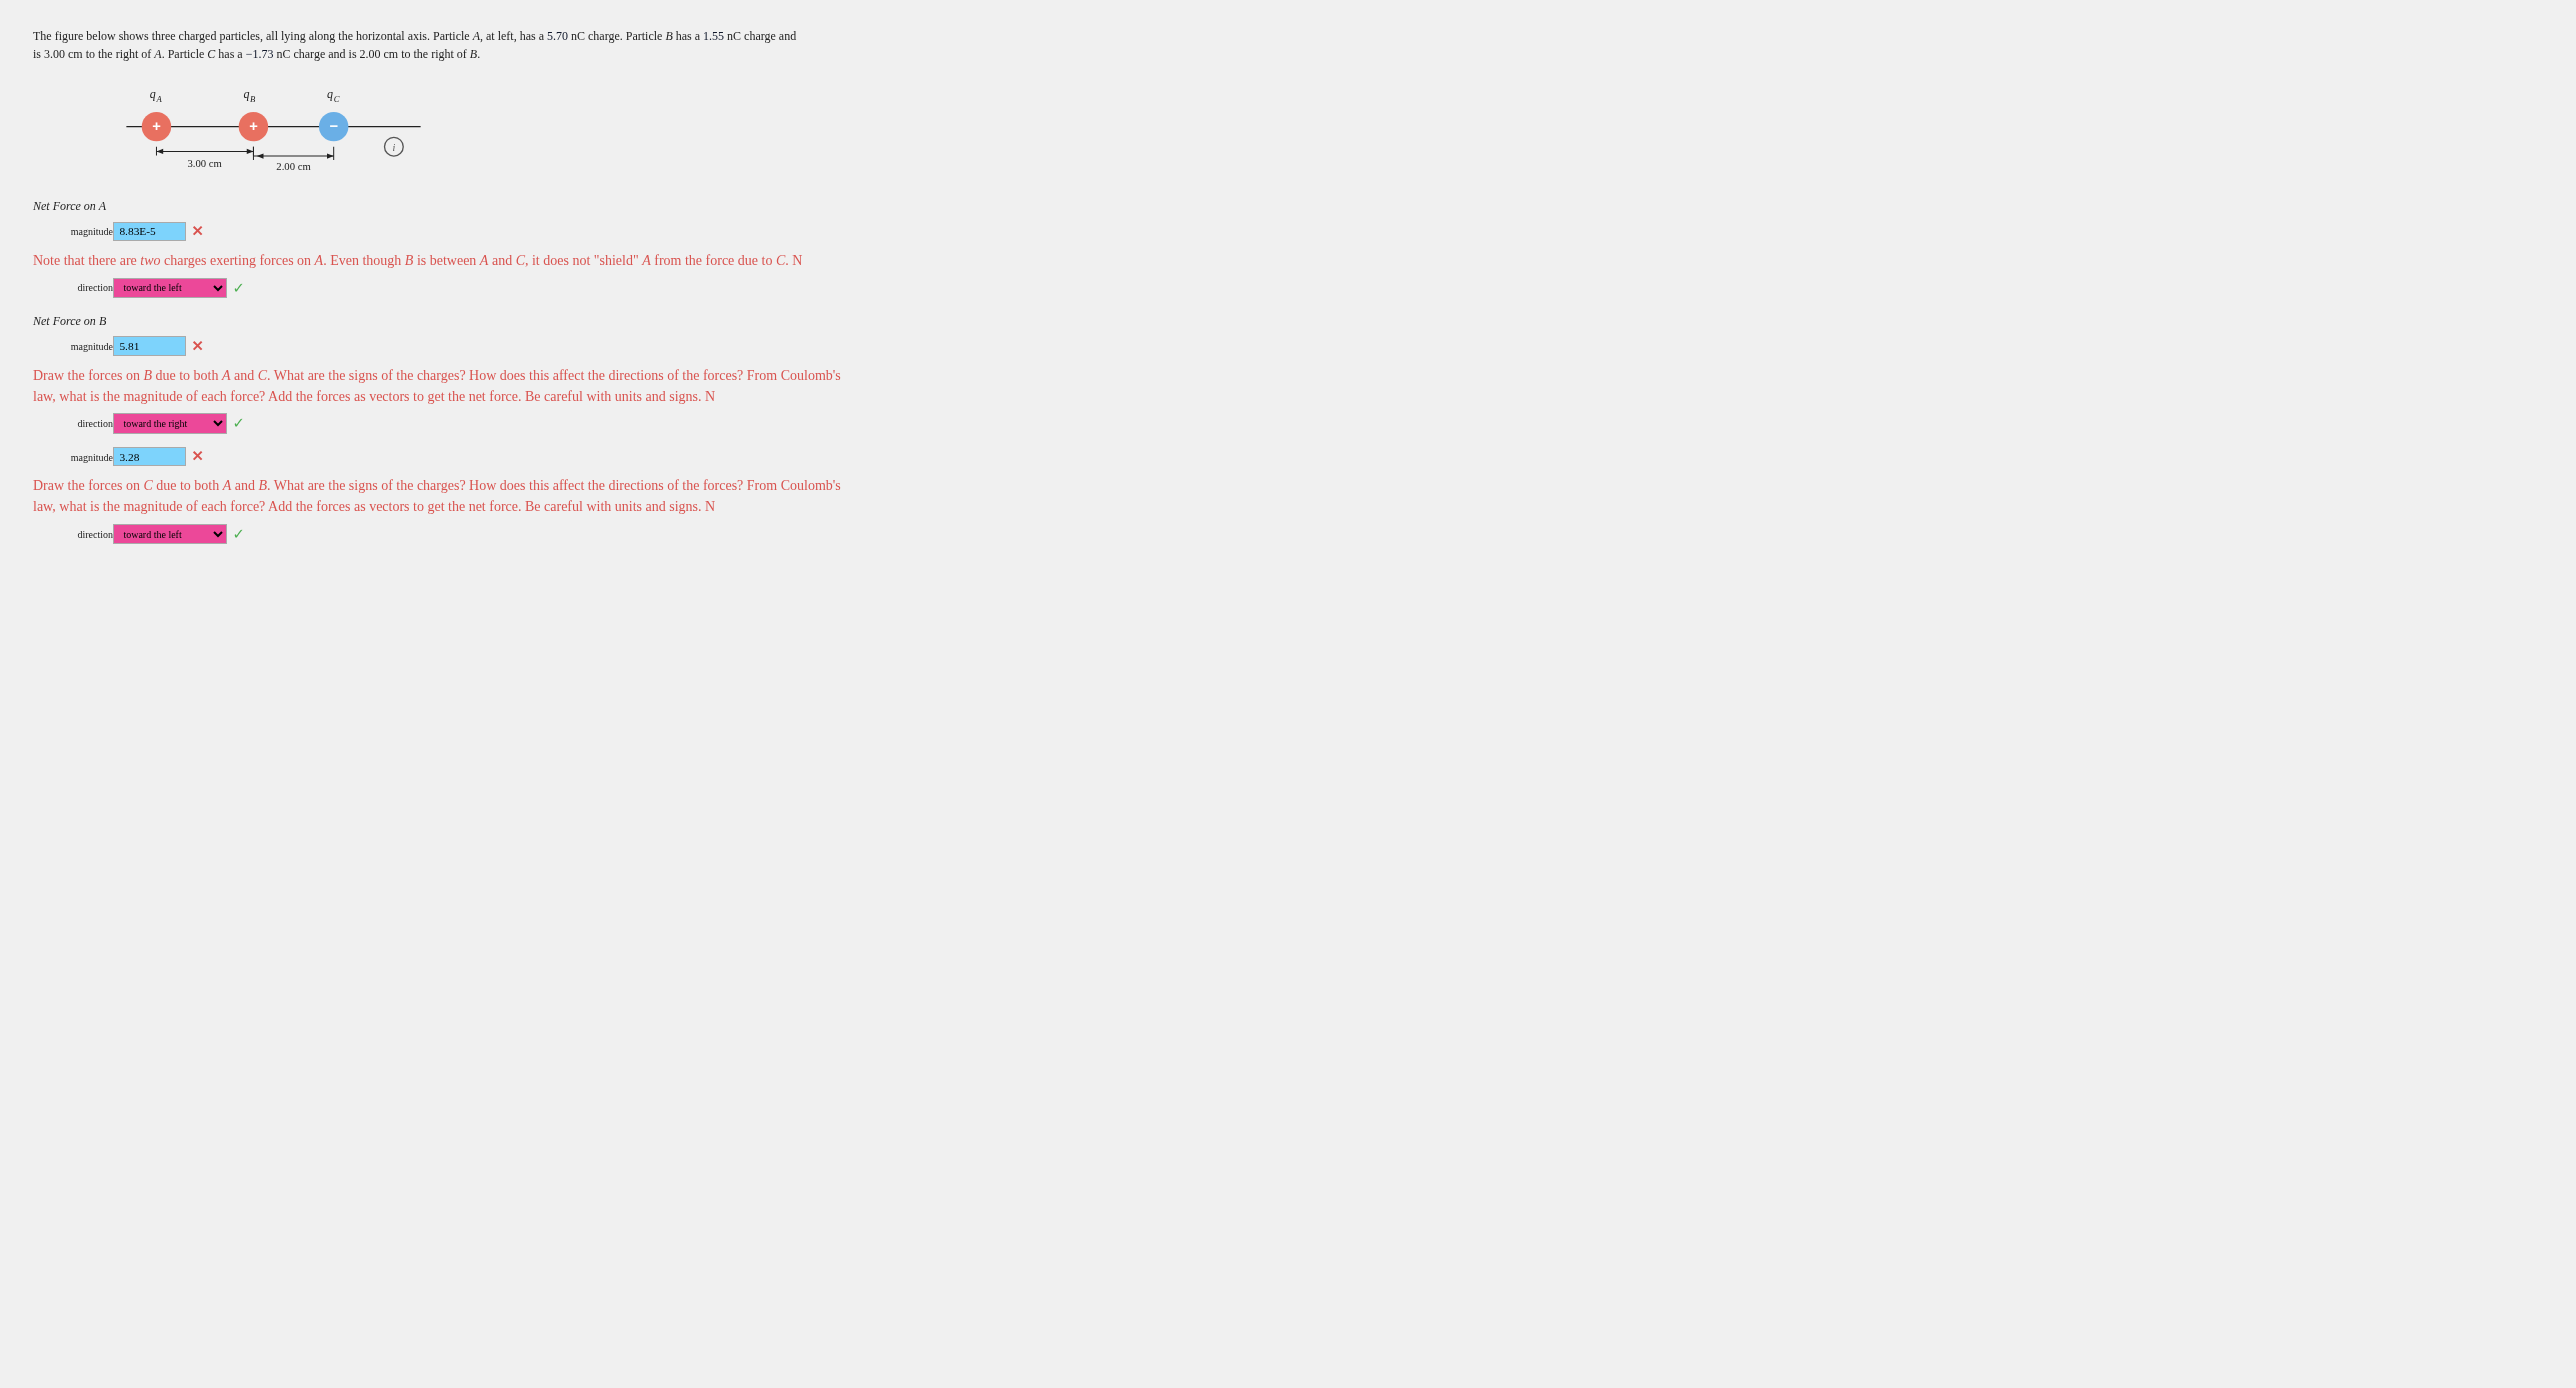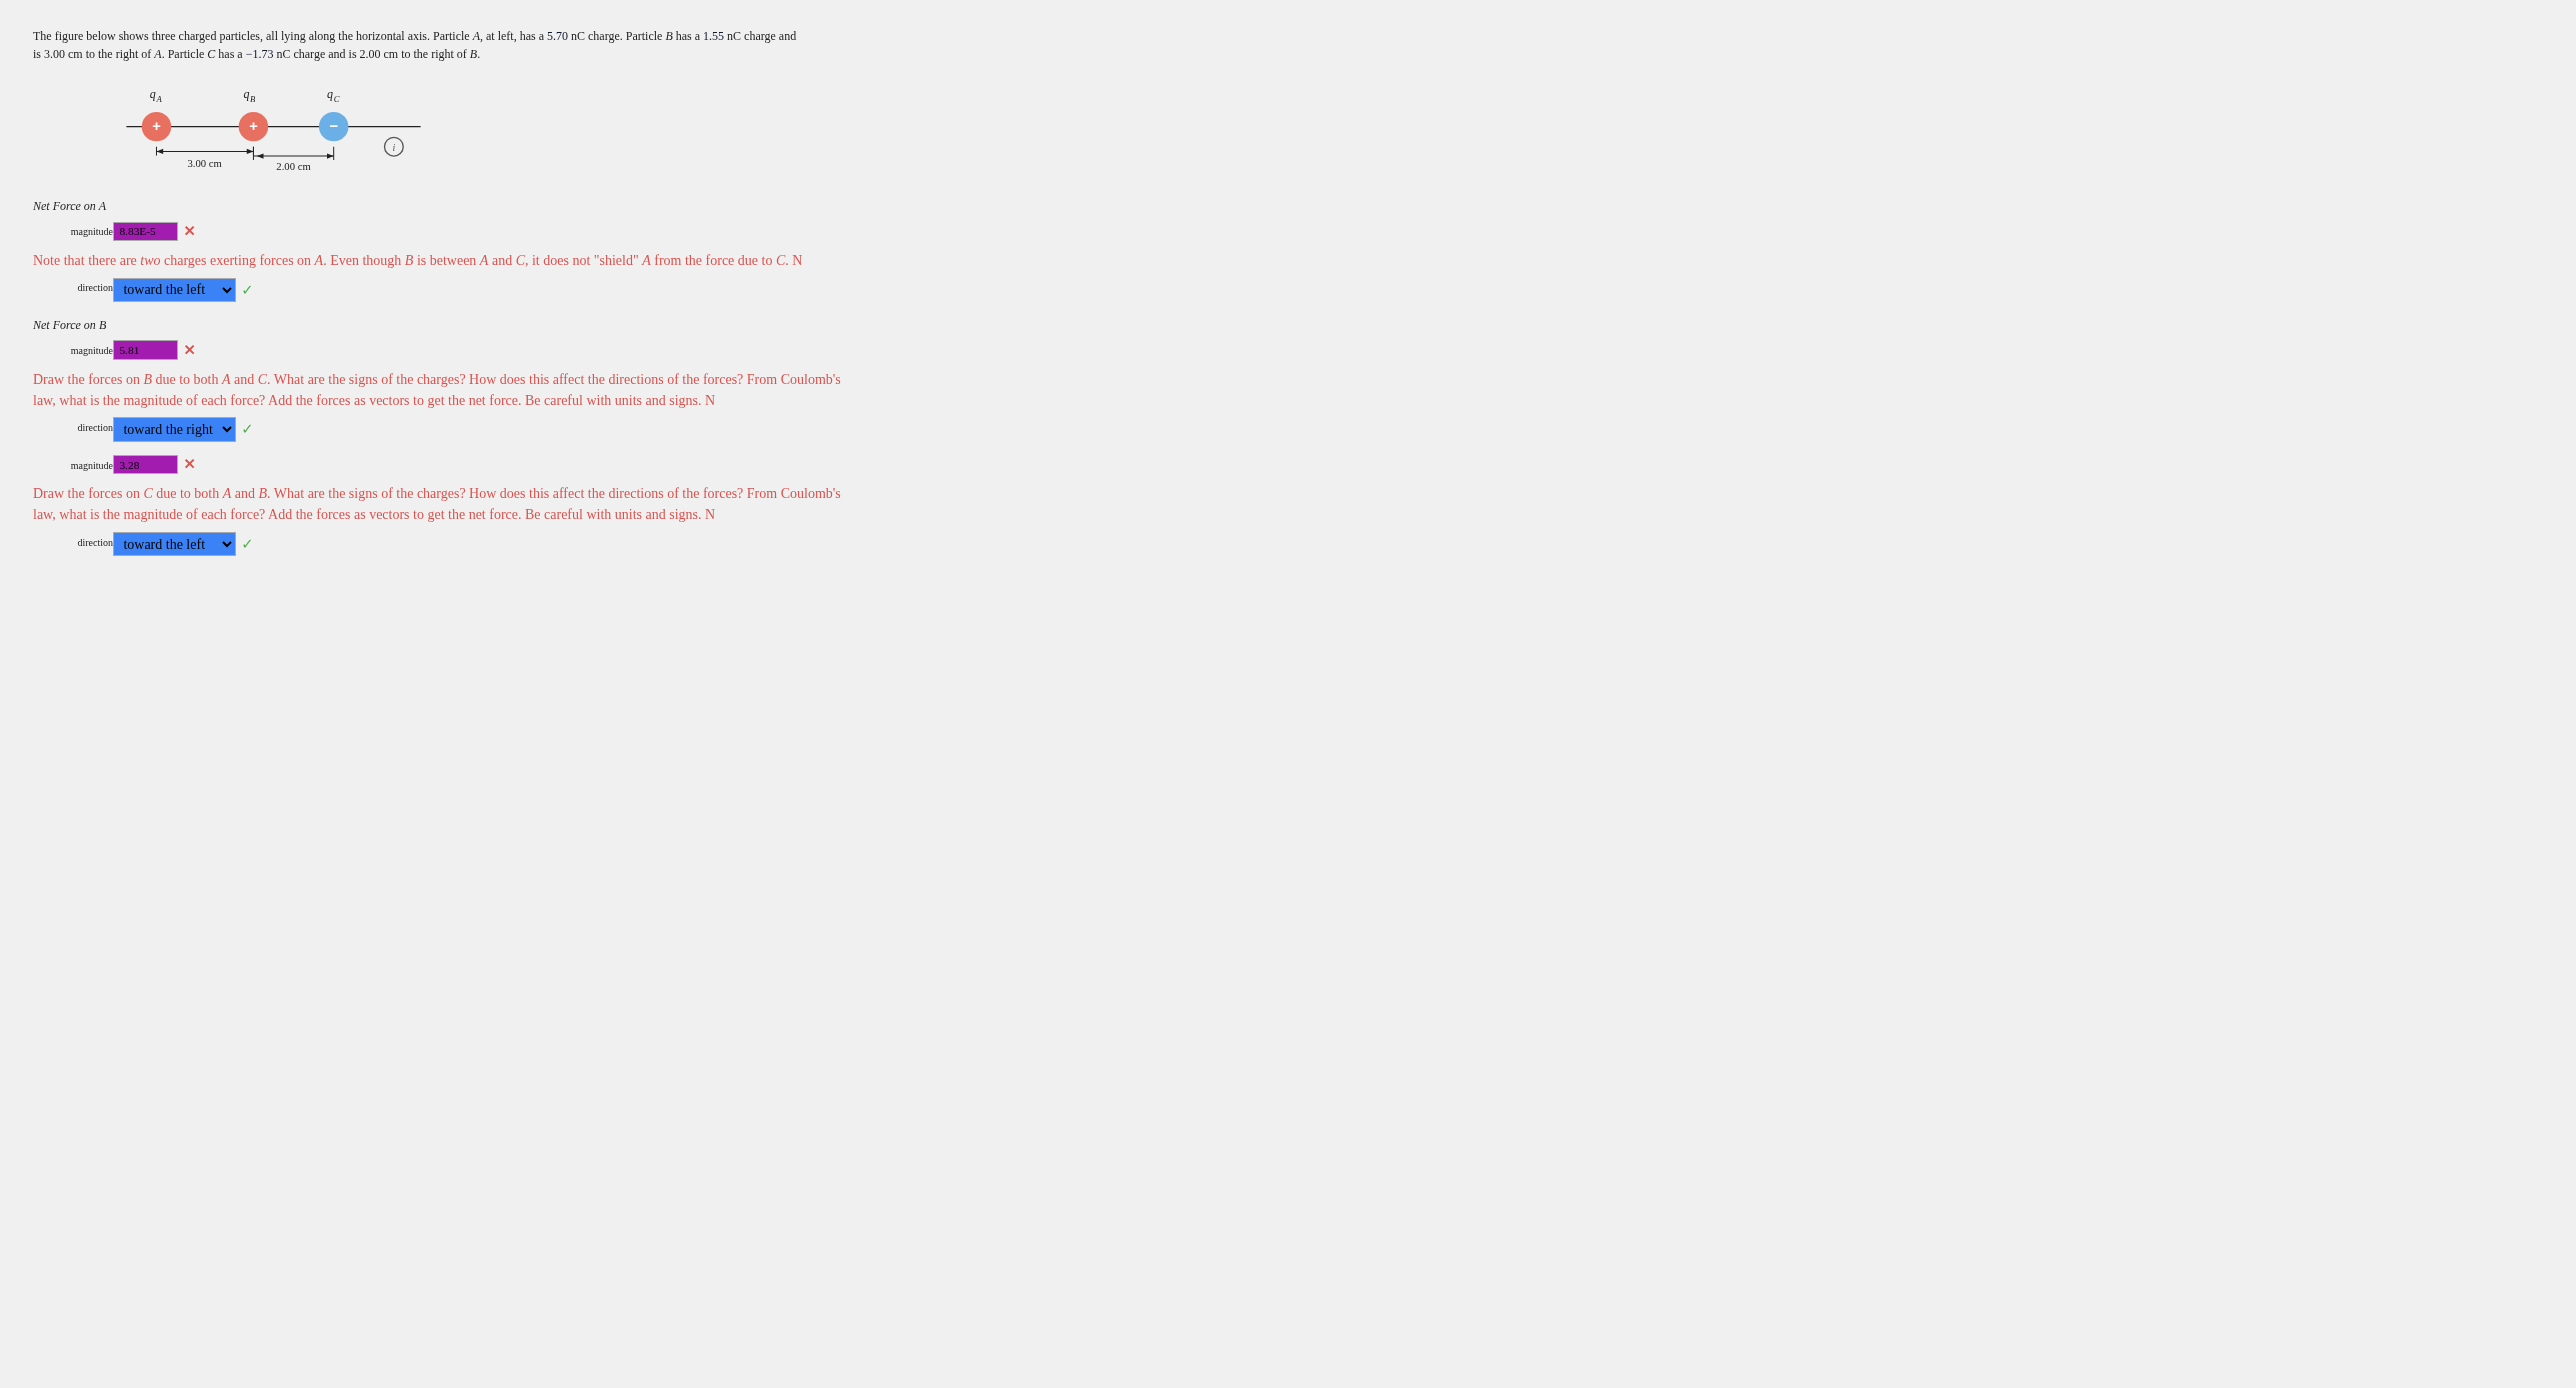--- a/index.html
+++ b/index.html
@@ -52,22 +52,22 @@
     }
     .input-group {
       display: flex;
       align-items: center;
       gap: 5.4px;
     }
     .text-input {
       border: 0.7px solid #aaa;
       padding: 2.7px 5.4px;
       font-size: 11.4px;
-      width: 65px;
-      background: #a21caf;
+      width: 73px;
+      background: #7dd3fc;
       font-family: Georgia, serif;
     }
     .x-icon {
       color: #d9534f;
       font-size: 14.7px;
       font-weight: bold;
       line-height: 1;
     }
     .check-icon {
       color: #4caf50;
@@ -83,22 +83,22 @@
       line-height: 1.5;
     }
     .select-group {
       display: flex;
       align-items: center;
       gap: 5.4px;
     }
     .direction-select {
       border: 0.7px solid #aaa;
       padding: 2.7px 5.4px;
-      font-size: 14px;
-      background: #3b82f6;
+      font-size: 10px;
+      background: #ec4899;
       font-family: Georgia, serif;
       cursor: pointer;
       min-width: 114px;
     }
   </style>
 </head>
 <body>
 
 <div>
   <p class="problem-text">

